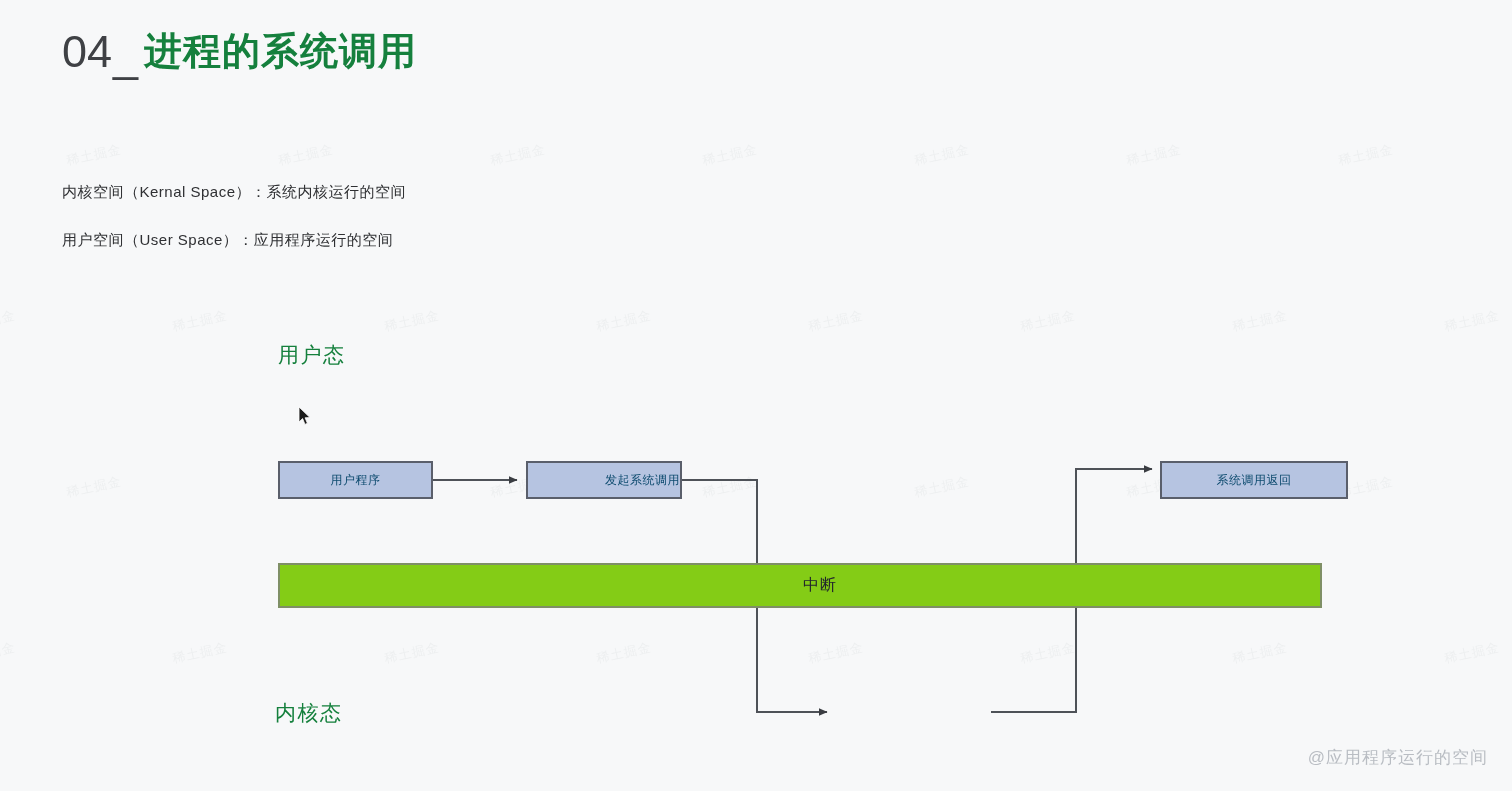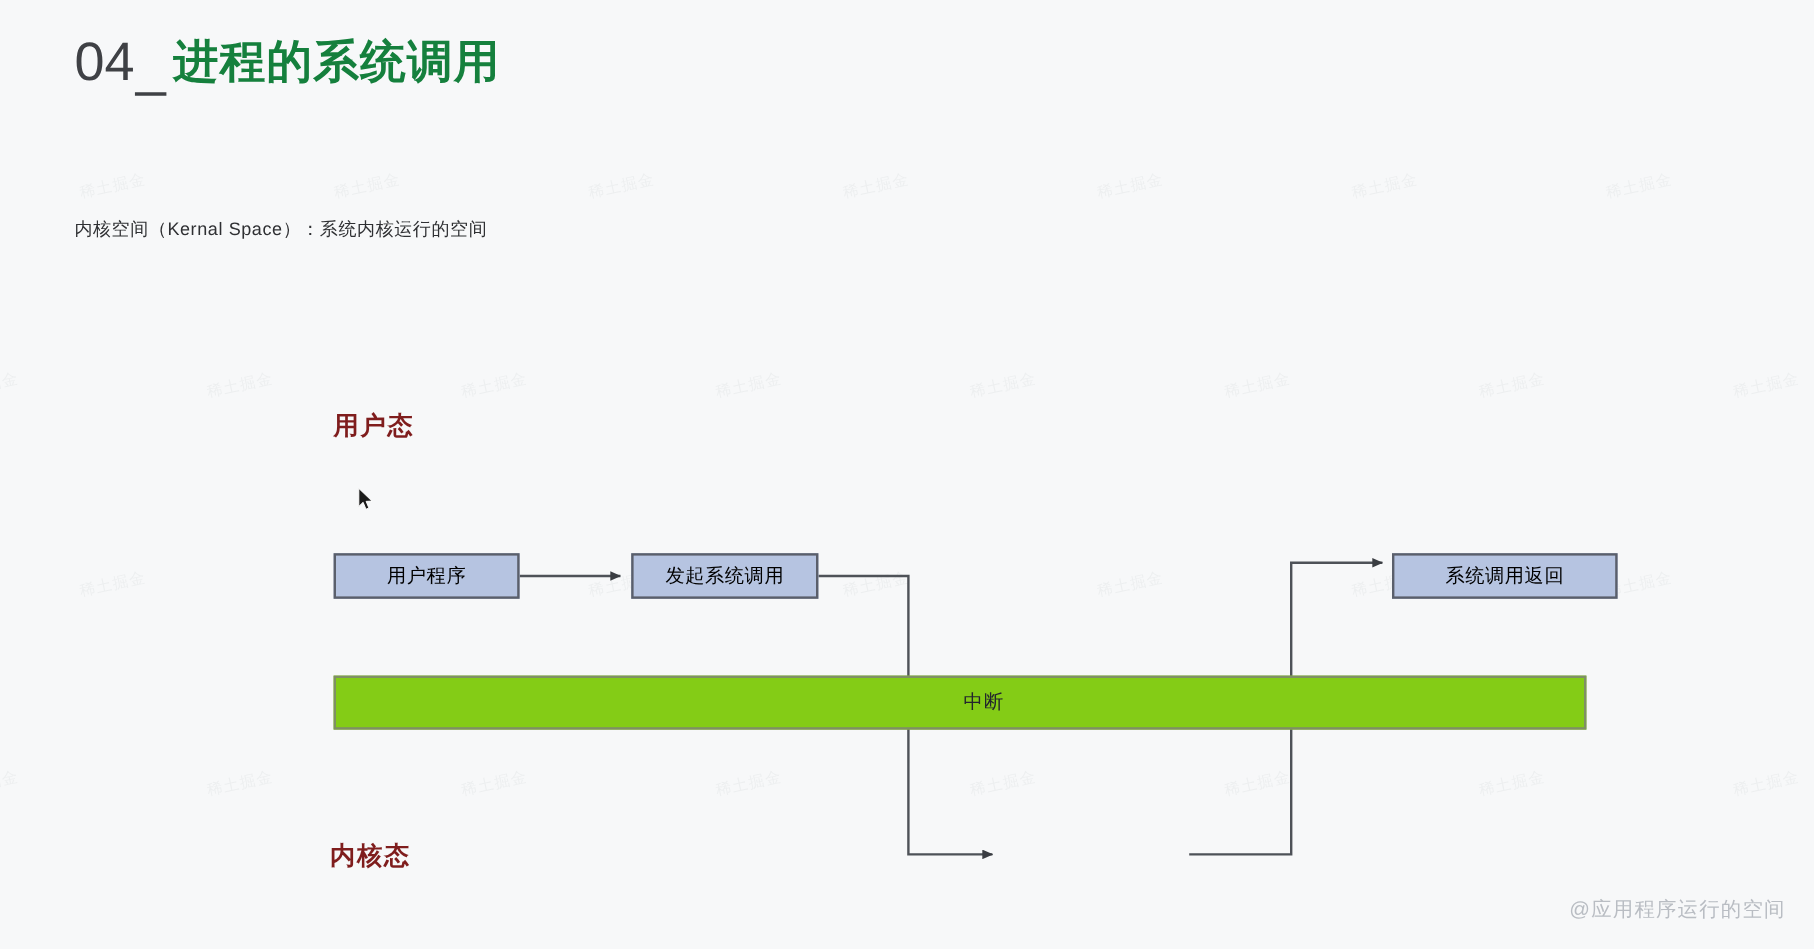--- a/index.html
+++ b/index.html
@@ -83,44 +83,44 @@
     left: 0;
     top: 0;
     width: 1512px;
     height: 791px;
     z-index: 2;
   }
 
   .mode-label {
     position: absolute;
     font-size: 21px;
-    font-weight: 700;
-    color: #7f1d1d;
+    font-weight: 400;
+    color: #15803d;
     letter-spacing: 1.5px;
     white-space: nowrap;
   }
   #label-user-mode  { left: 278px; top: 341px; }
   #label-kernel-mode{ left: 275px; top: 699px; }
 
   
   .node-box {
     position: absolute;
     box-sizing: border-box;
     background: #b6c4e1;
     border: 2px solid #5a5f6b;
     display: flex;
     align-items: center;
     justify-content: center;
-    font-size: 16px;
-    color: #000000;
+    font-size: 12px;
+    color: #0c4a6e;
     letter-spacing: 0.5px;
     white-space: nowrap;
   }
   #node-user-program  { left: 278px;  top: 461px; width: 155px; height: 38px; }
-  #node-invoke-call   { left: 526px;  top: 461px; width: 156px; height: 38px; }
+  #node-invoke-call   { left: 526px;  top: 461px; width: 156px; height: 38px; justify-content: flex-end; }
   #node-return-call   { left: 1160px; top: 461px; width: 188px; height: 38px; }
   #node-execute-call  { left: 835px;  top: 693px; width: 156px; height: 39px; }
 
   
   #band-interrupt {
     position: absolute;
     left: 278px;
     top: 563px;
     width: 1044px;
     height: 45px;
@@ -210,20 +210,21 @@
     <span class="wm" style="left: 1232px; top: 644px;">稀土掘金</span>
     <span class="wm" style="left: 1444px; top: 644px;">稀土掘金</span>
   </div>
 
 <div id="slide-title">
   <span class="num"><span>04</span><span class="underscore">_</span></span><span class="zh">进程的系统调用</span>
 </div>
 
 <div id="definitions">
   <div class="defline">内核空间（Kernal Space）：系统内核运行的空间</div>
+  <div class="defline">用户空间（User Space）：应用程序运行的空间</div>
 </div>
 
 <svg id="connectors" viewBox="0 0 1512 791">
   <defs>
     <marker id="arrowhead" markerWidth="9" markerHeight="8" refX="8.4" refY="4" orient="auto" markerUnits="userSpaceOnUse">
       <path d="M0,0 L9,4 L0,8 z" fill="#3a3d42"></path>
     </marker>
   </defs>
 
   <path d="M433,480 L517,480" stroke="#4e5258" stroke-width="2" fill="none" marker-end="url(#arrowhead)"></path>

